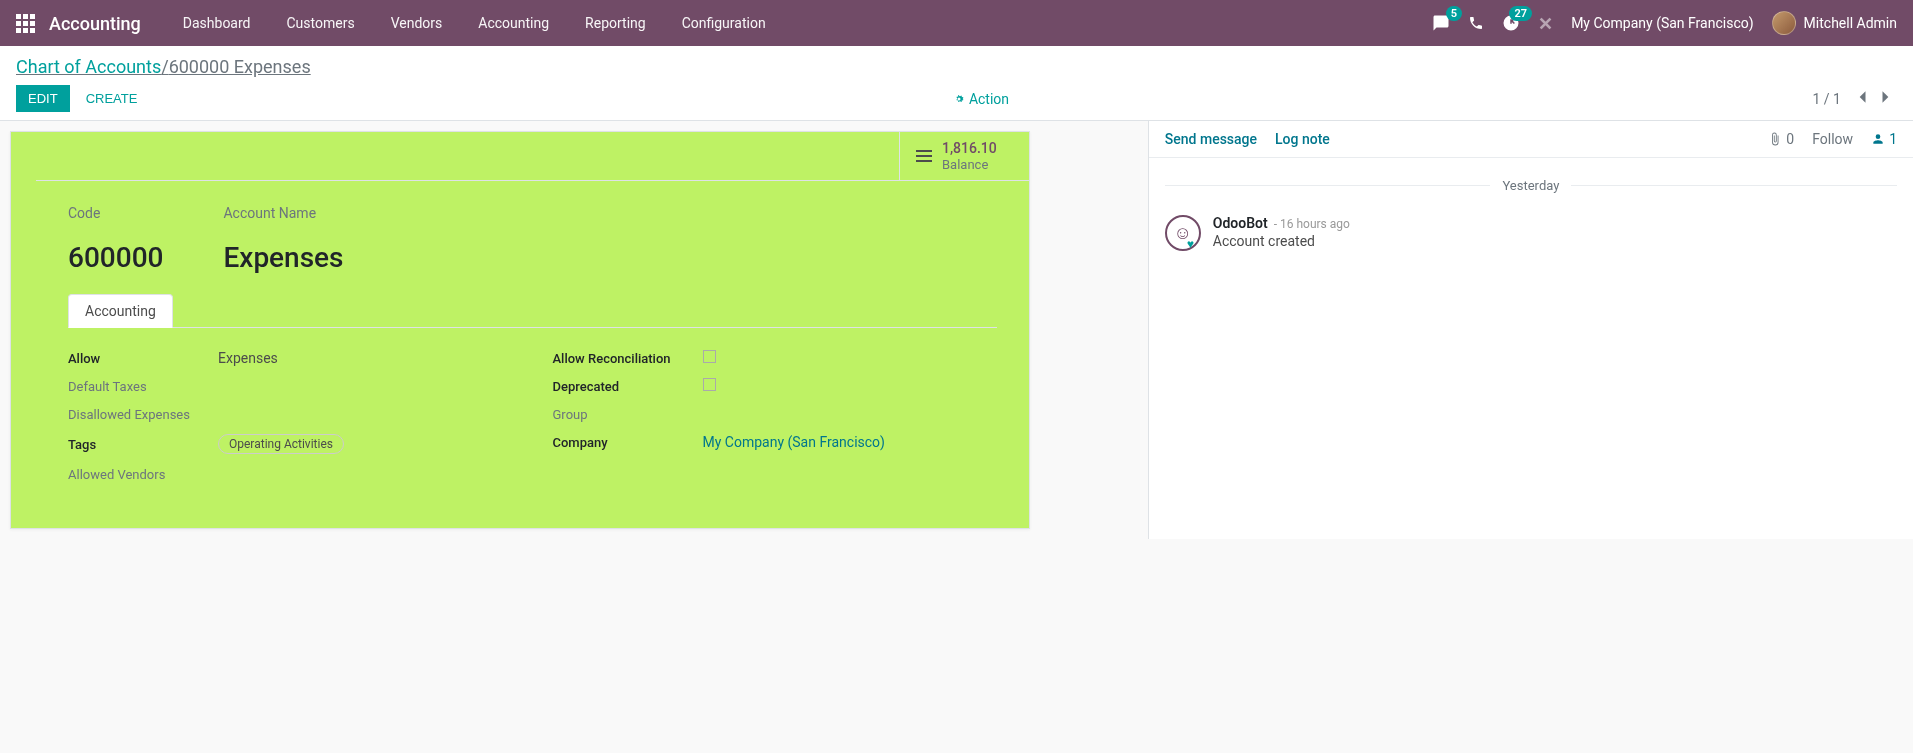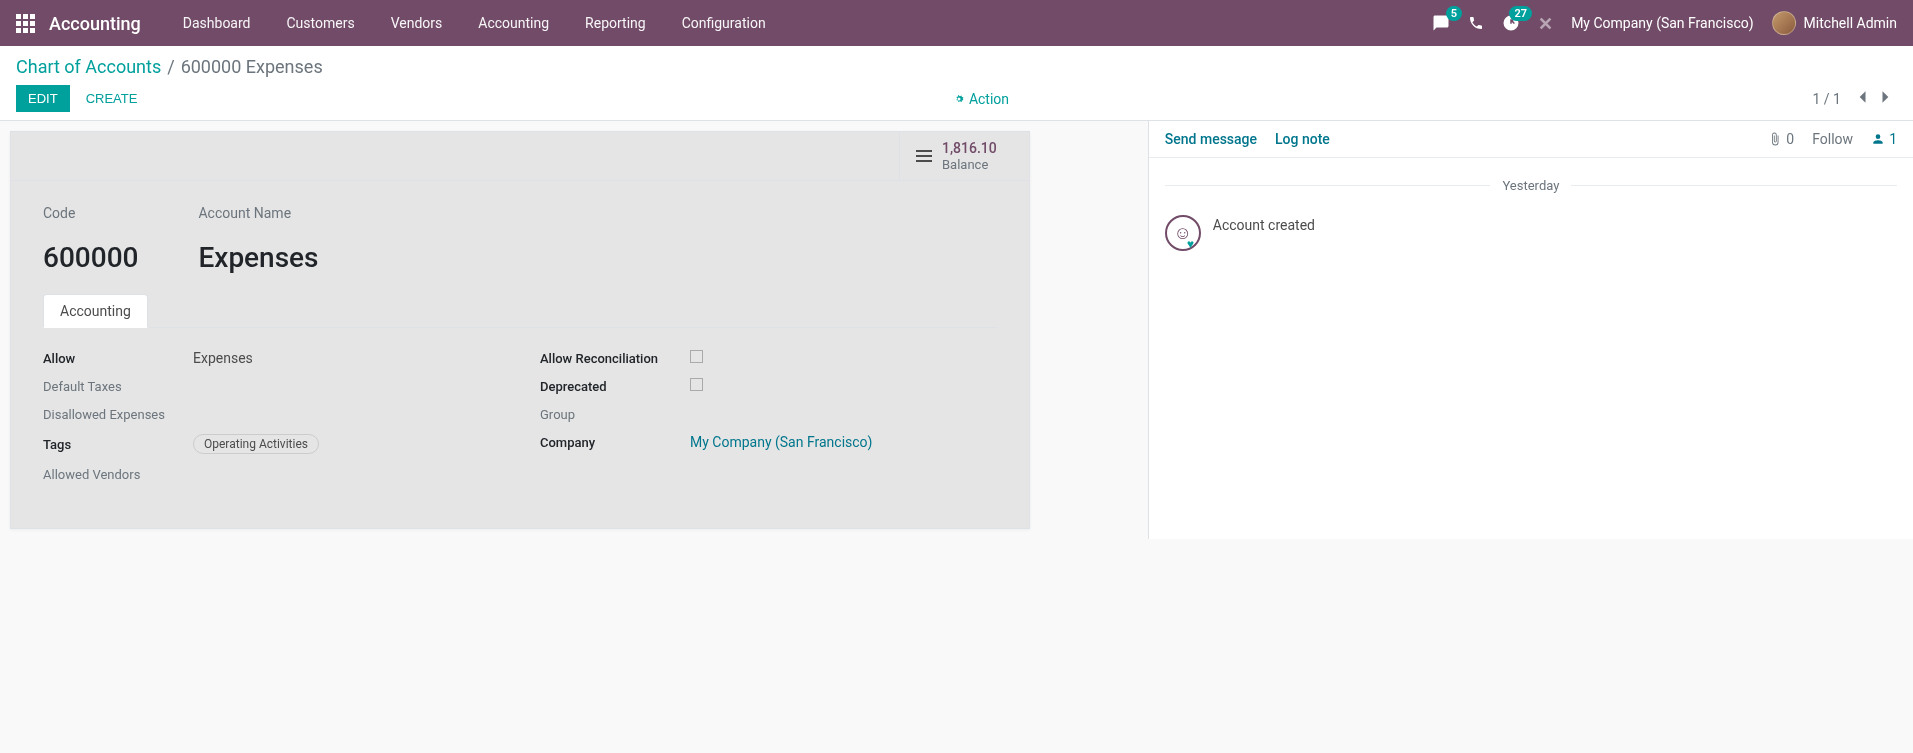--- a/index.html
+++ b/index.html
@@ -15,37 +15,37 @@
   .nav-right { display: flex; align-items: center; gap: 18px; }
   .nav-icon { position: relative; cursor: pointer; color: #fff; display: flex; align-items: center; }
   .badge { position: absolute; top: -8px; right: -12px; background: #00A09D; color: #fff; border-radius: 10px; font-size: 11px; font-weight: 600; padding: 1px 5px; min-width: 16px; text-align: center; }
   .nav-x { font-size: 18px; color: rgba(255,255,255,0.5); cursor: pointer; font-weight: bold; }
   .nav-company { color: #fff; font-size: 14px; }
   .nav-user { display: flex; align-items: center; gap: 8px; color: #fff; cursor: pointer; }
   .avatar { width: 24px; height: 24px; border-radius: 50%; background: linear-gradient(135deg,#c49a6c,#8b5a3c); border: 1px solid rgba(255,255,255,0.3); }
 
   
   .control-panel { background: #fff; border-bottom: 1px solid #dee2e6; padding: 10px 16px 0 16px; }
-  .breadcrumb { font-size: 18px; color: #6c757d; margin-bottom: 8px; display: flex; align-items: center; gap: 6px; }
+  .breadcrumb { font-size: 18px; color: #6c757d; margin-bottom: 8px; display: flex; align-items: center; gap: 0; text-decoration: underline; }
   .breadcrumb a { color: #00A09D; text-decoration: none; }
   .cp-bottom { display: flex; align-items: center; padding-bottom: 8px; }
   .cp-left { display: flex; gap: 4px; }
   .btn-primary { background: #00A09D; color: #fff; border: none; padding: 6px 12px; font-size: 13px; font-weight: 500; cursor: pointer; text-transform: uppercase; }
   .btn-secondary { background: transparent; color: #00A09D; border: none; padding: 6px 12px; font-size: 13px; font-weight: 400; cursor: pointer; text-transform: uppercase; }
   .cp-center { flex: 1; display: flex; justify-content: center; align-items: center; gap: 4px; color: #00A09D; font-size: 14px; cursor: pointer; }
   .gear-icon { width: 12px; height: 12px; }
   .cp-right { display: flex; align-items: center; gap: 12px; color: #6c757d; }
   .pager { display: flex; align-items: center; gap: 10px; }
   .pager-arrows { display: flex; gap: 2px; }
   .pager-arrow { cursor: pointer; padding: 4px 6px; color: #6c757d; }
 
   
   .main-container { display: flex; }
   .form-sheet-bg { flex: 1 1 60%; padding: 10px; }
-  .form-sheet { background: #e5e5e5; border: 1px solid #dee2e6; box-shadow: 0 1px 3px rgba(0,0,0,0.05); max-width: 1020px; }
+  .form-sheet { background: #bef264; border: 1px solid #dee2e6; box-shadow: 0 1px 3px rgba(0,0,0,0.05); max-width: 1020px; padding-left: 25px; }
   .button-box { display: flex; justify-content: flex-end; border-bottom: 1px solid #dee2e6; }
   .stat-button { display: flex; align-items: center; gap: 10px; padding: 8px 16px; border-left: 1px solid #dee2e6; cursor: pointer; min-width: 130px; }
   .stat-icon { display: flex; flex-direction: column; gap: 3px; }
   .stat-icon span { width: 16px; height: 2px; background: #4c4c4c; }
   .stat-text { display: flex; flex-direction: column; line-height: 1.2; }
   .stat-value { color: #714B67; font-size: 14px; font-weight: 500; }
   .stat-label { color: #6c757d; font-size: 13px; }
   
   .sheet-body { padding: 24px 32px 40px 32px; }
   .title-row { display: flex; gap: 60px; margin-bottom: 20px; }
@@ -275,18 +275,22 @@
     <div class="chatter-body">
       <div class="date-divider">
           <span>Yesterday</span>
         </div>
       <div class="message">
         <div class="msg-avatar">
           <span class="smiley">☺</span>
           <span class="heart">♥</span>
         </div>
         <div class="msg-body">
+          <div class="msg-header">
+            <span class="msg-author">OdooBot</span>
+            <span class="msg-time">- 16 hours ago</span>
+          </div>
           <div class="msg-content">Account created</div>
         </div>
       </div>
     </div>
   </div>
 </div>
 
 </body></html>

